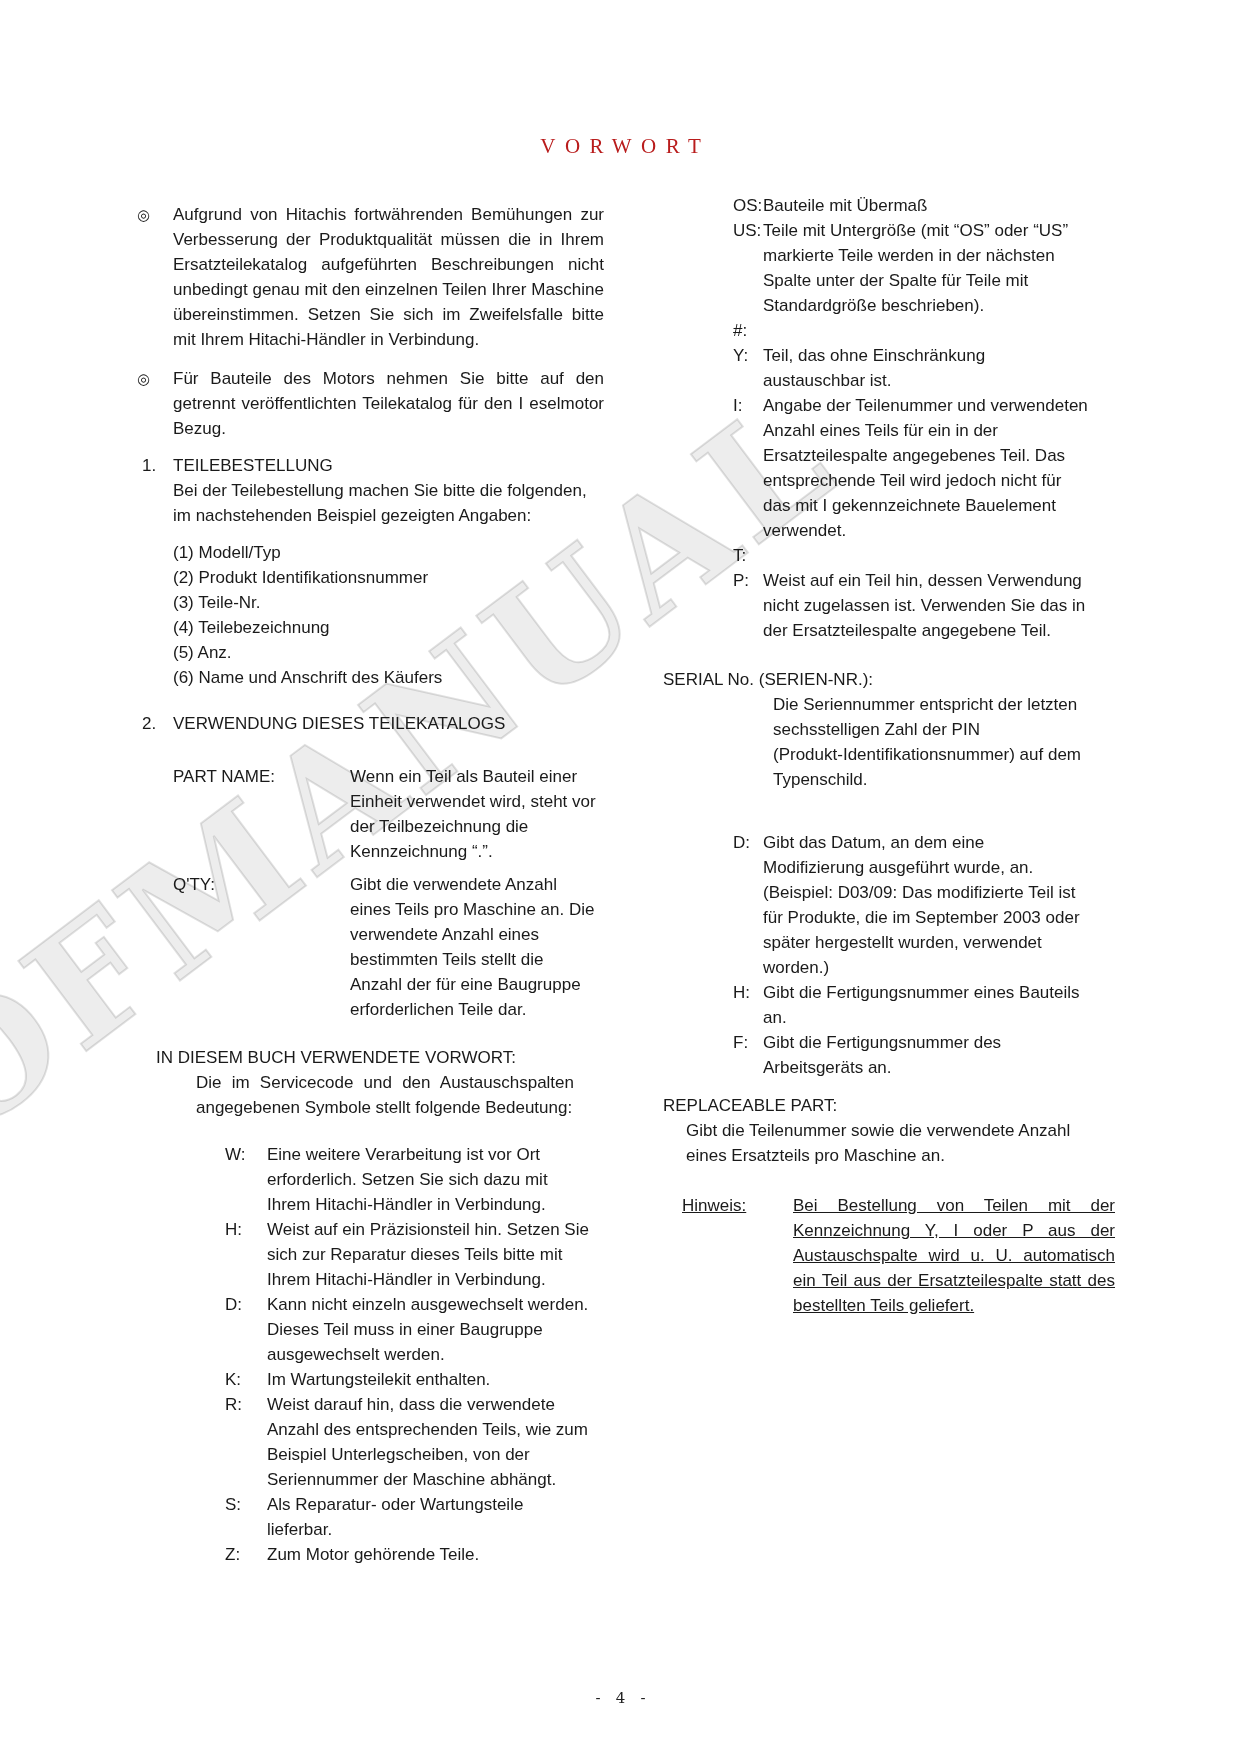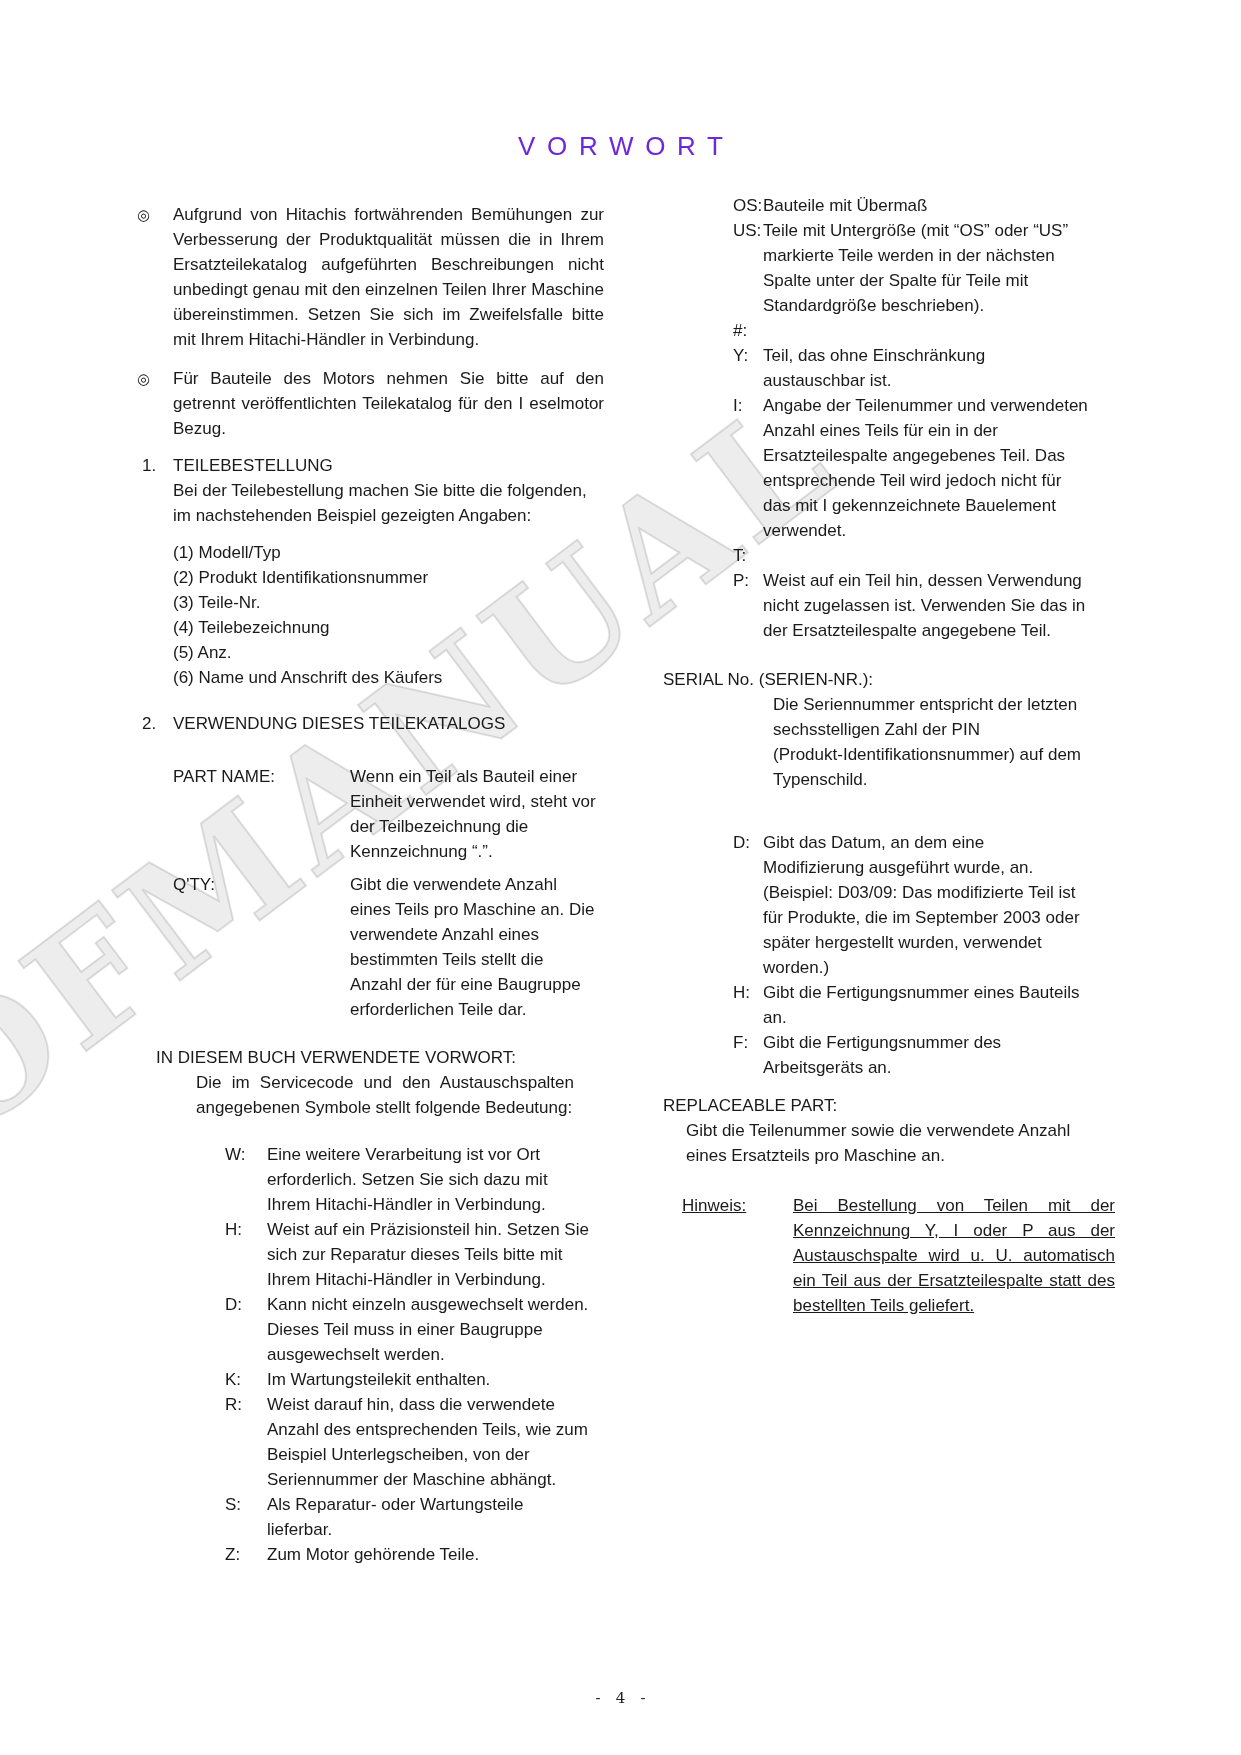--- a/index.html
+++ b/index.html
@@ -12,22 +12,22 @@
   .watermark{
     position:absolute;left:-20px;top:1005px;height:155px;line-height:155px;
     font-family:"DejaVu Serif",serif;font-weight:700;font-size:155px;letter-spacing:8px;
     transform:rotate(-37deg);transform-origin:0 100%;
     color:rgba(0,0,0,0.07);
     -webkit-text-stroke:2px rgba(0,0,0,0.12);
     white-space:nowrap;pointer-events:none;user-select:none;
   }
   .title{
     position:absolute;top:134px;left:0;width:100%;margin:0;
-    text-align:center;font-size:26px;font-weight:400;
-    letter-spacing:0.45em;padding-left:0.45em;box-sizing:border-box;color:#6d28d9;
+    text-align:center;font-size:21px;font-weight:400;
+    letter-spacing:0.45em;padding-left:0.45em;box-sizing:border-box;color:#b91c1c;font-family:Liberation Serif, serif;
   }
   .col{position:absolute;}
   .col-left{left:137px;top:202px;width:467px;}
   .col-right{left:663px;top:193px;width:478px;}
   p{margin:0;}
   .lines{white-space:pre-line;}
   .jtext{text-align:justify;}
   
   .notice{display:flex;align-items:flex-start;}
   .notice + .notice{margin-top:14px;}

